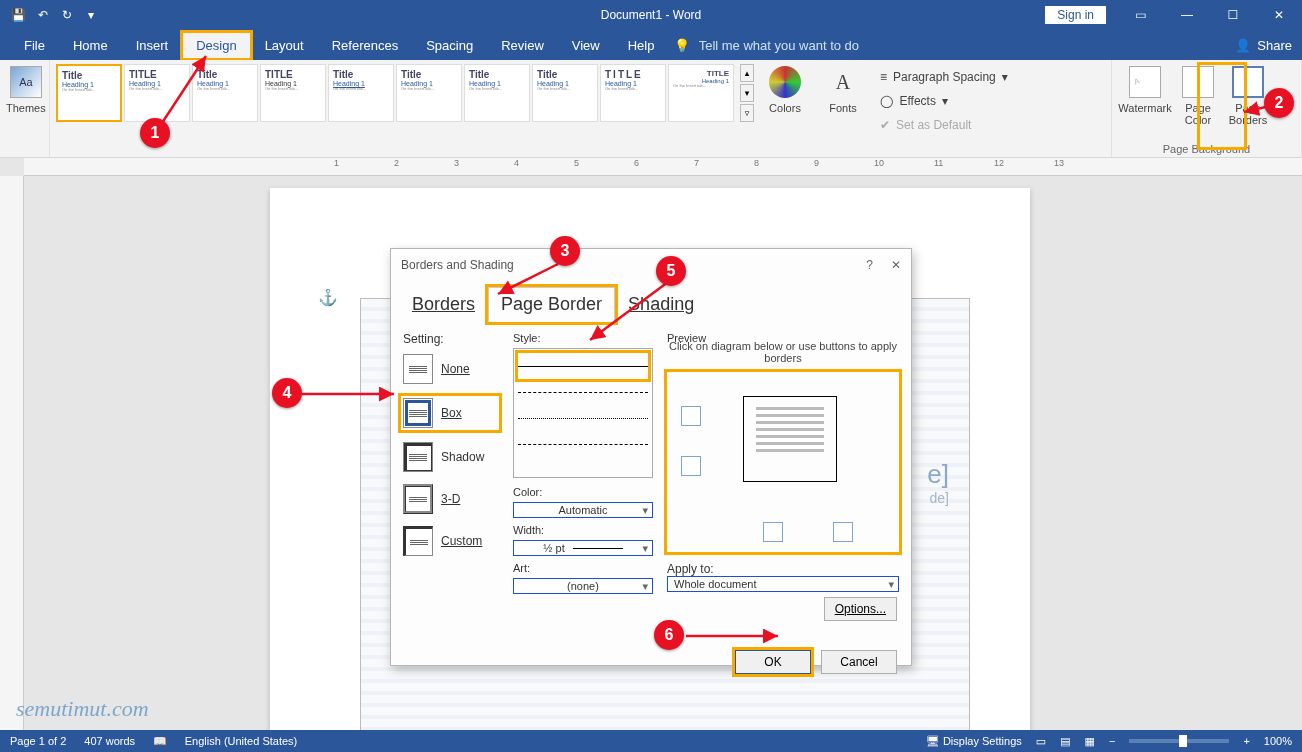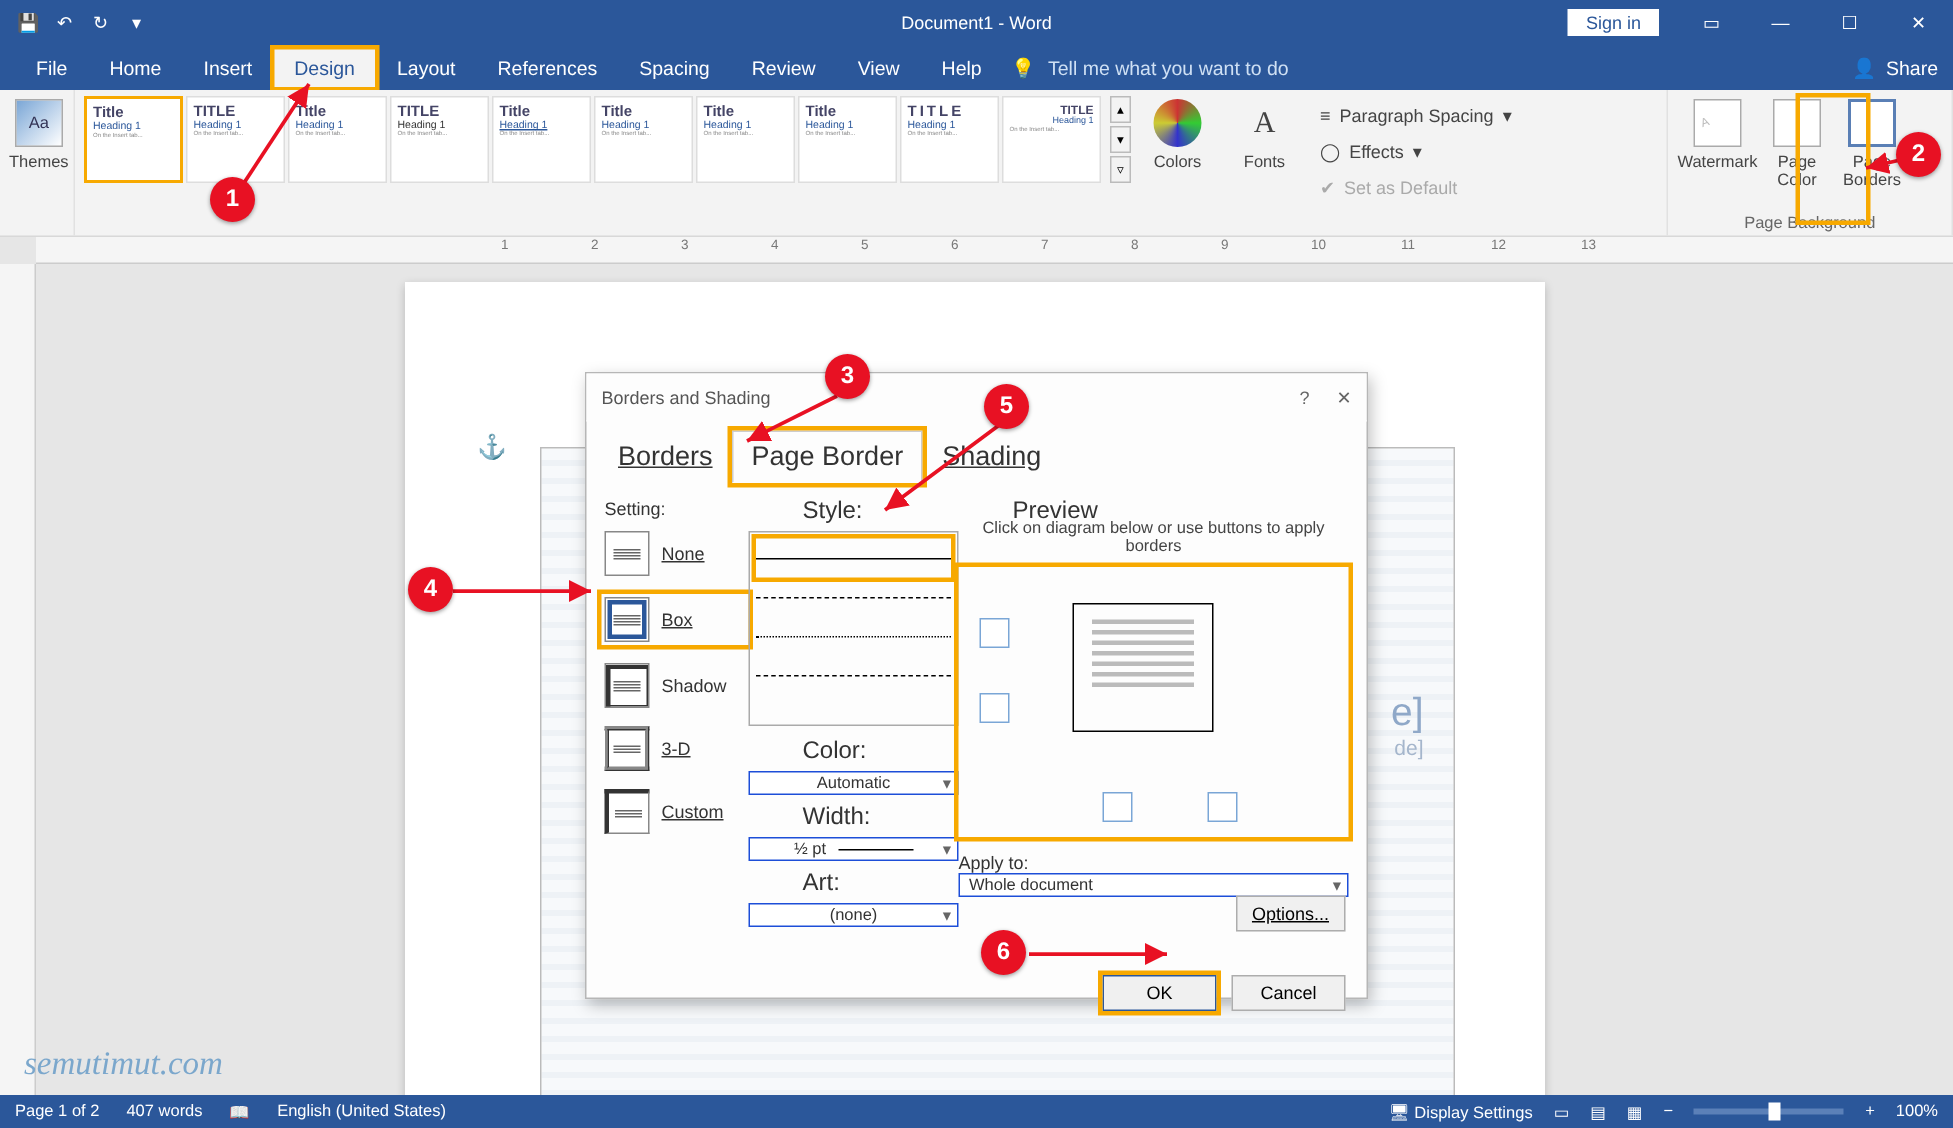--- a/index.html
+++ b/index.html
@@ -48,29 +48,29 @@
 .cover .cblock .ctitle { color: #8fa8c8; font-size: 26px; }
 .cover .cblock .csub { color: #a5b6cc; font-size: 14px; }
 
 
 .dialog { position: absolute; top: 248px; left: 390px; width: 522px; height: 418px; background: #fdfdfd; border: 1px solid #b6b6b6; box-shadow: 2px 4px 10px rgba(0,0,0,.25); }
 .dlg-title { height: 32px; display: flex; align-items: center; padding: 0 10px; font-size: 12px; color: #555; background: #fdfdfd; border-bottom: 1px solid #fdfdfd; }
 .dlg-title .dclose { margin-left: auto; display: flex; gap: 18px; color: #666; }
 .dlg-tabs { display: flex; padding: 0 8px; margin-top: 6px; font-size: 18px; }
 .dlg-tabs .dtab { padding: 6px 12px; border: 1px solid transparent; cursor: pointer; text-decoration: underline; color: #333; }
 .dlg-tabs .dtab.active { border: 1px solid #ccc; border-bottom-color: #fdfdfd; background: #fdfdfd; outline: 3px solid #f7a900; text-decoration: none; }
-.dlg-body { display: flex; padding: 10px 12px 8px 12px; font-size: 12px; color: #333; height: 320px; }
+.dlg-body { display: flex; padding: 10px 12px 8px 12px; gap: 14px; font-size: 12px; color: #333; height: 320px; }
 .dcol1 { width: 96px; }
 .dcol1 .sopt { display: flex; align-items: center; gap: 8px; margin-bottom: 12px; cursor: pointer; }
 .dcol1 .sopt .sicon { width: 30px; height: 30px; border: 1px solid #888; display: flex; align-items: center; justify-content: center; background: #fff; }
 .dcol1 .sopt.sel { outline: 3px solid #f7a900; padding: 2px; margin-left: -2px; }
 .dlines { display: flex; flex-direction: column; gap: 1px; width: 18px; }
 .dlines span { height: 1px; background: #666; display: block; }
 .dcol2 { width: 140px; }
-.dcol2 label, .dcol3 .plabel { font-size: 16px; display: block; margin-bottom: 4px; margin-left: 36px; }
+.dcol2 label, .dcol3 .plabel { font-size: 11px; display: block; margin-bottom: 4px; }
 .stylelist { border: 1px solid #aaa; height: 130px; padding: 4px; overflow: hidden; }
 .stylelist .srow { height: 26px; display: flex; align-items: center; justify-content: center; }
 .stylelist .srow.sel { outline: 3px solid #f7a900; }
 .stylelist .solid { width: 100%; border-top: 1px solid #000; }
 .stylelist .dashed { width: 100%; border-top: 1px dashed #000; }
 .stylelist .dotted { width: 100%; border-top: 1px dotted #000; }
 .sel-combo { width: 100%; height: 16px; border: 1px solid #1d4ed8; background: #fff; font-size: 11px; text-align: center; display: flex; align-items: center; justify-content: center; position: relative; cursor: pointer; }
 .sel-combo::after { content: "▾"; position: absolute; right: 4px; color: #666; }
 .dcol3 { flex: 1; }
 .preview-area { outline: 3px solid #f7a900; height: 180px; position: relative; margin-top: 28px; }

